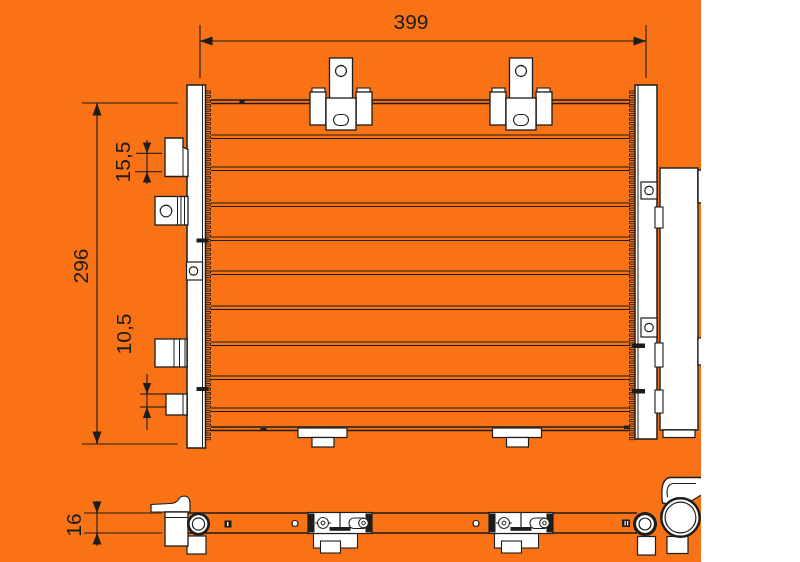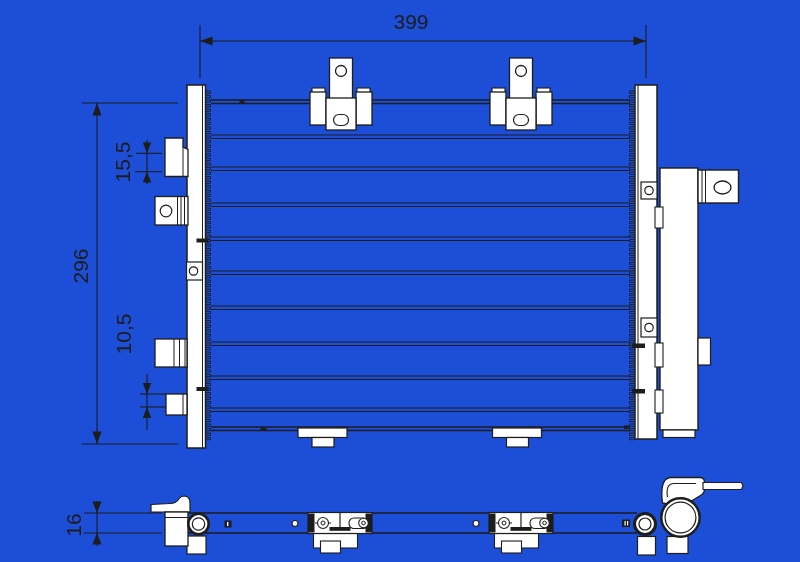--- a/index.html
+++ b/index.html
@@ -1,16 +1,16 @@
 <!DOCTYPE html>
 <html><head>
 <meta charset="utf-8">
 <style>
   html,body{margin:0;padding:0;background:#ffffff;}
-  #canvas{position:relative;width:800px;height:562px;background:#1d4ed8;overflow:hidden;
+  #canvas{position:relative;width:701px;height:562px;background:#f97316;overflow:hidden;
           font-family:"Liberation Sans", sans-serif;}
   svg{position:absolute;left:0;top:0;}
   svg .ln{stroke:#1d1d1b;fill:none;}
   svg .wh{stroke:#1d1d1b;fill:#ffffff;}
   svg .dk{stroke:none;fill:#1d1d1b;}
   svg text{fill:#1d1d1b;font-family:"Liberation Sans", sans-serif;font-size:21px;}
 </style>
 </head>
 <body>
 

